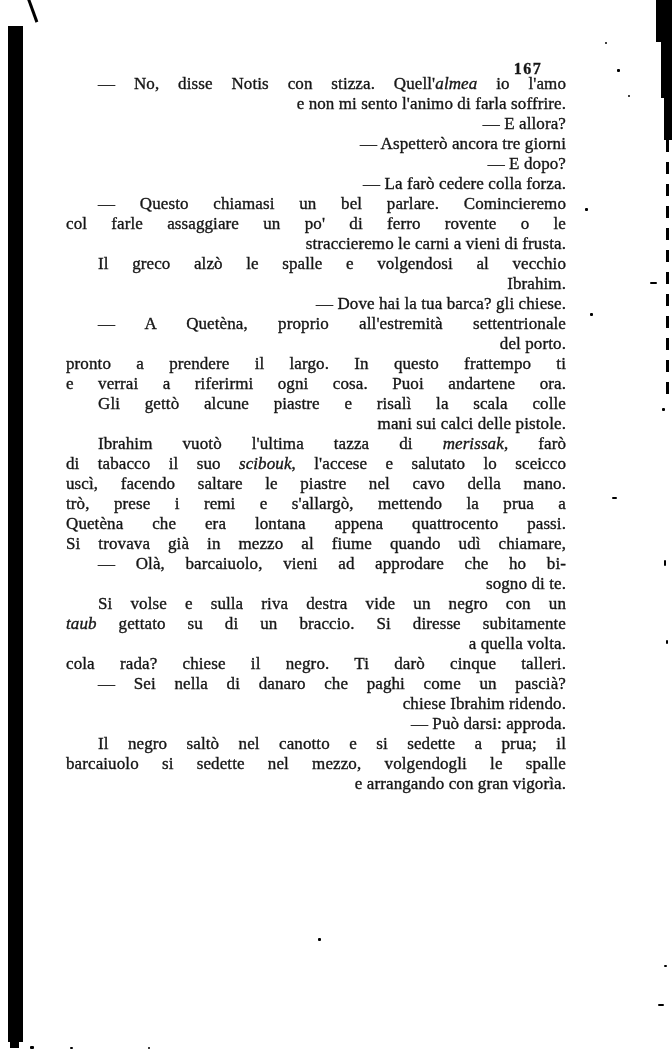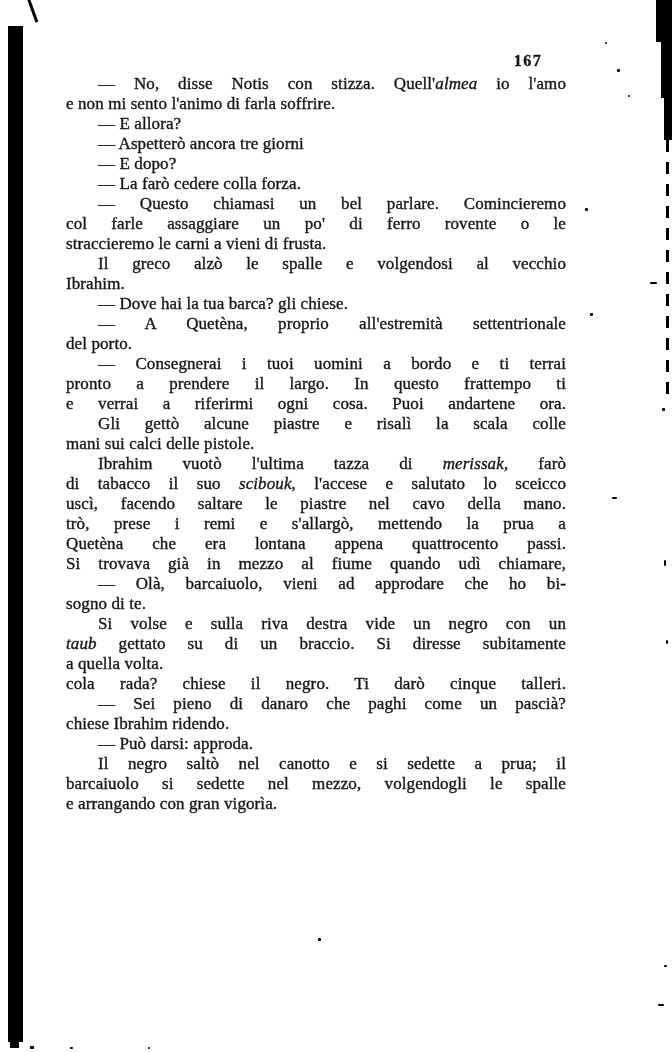--- a/index.html
+++ b/index.html
@@ -6,34 +6,35 @@
   body{
     width:672px;height:1052px;overflow:hidden;position:relative;
     background:#ffffff;
     font-family:"Liberation Serif","DejaVu Serif",serif;
     color:#161616;
   }
   .page{position:absolute;inset:0;}
 
   
   .page-number{
-    position:absolute;top:52px;left:496px;width:64px;
+    position:absolute;top:60px;left:496px;width:64px;
     text-align:center;font-size:16px;font-weight:bold;letter-spacing:1.5px;
     -webkit-text-stroke:0.3px currentColor;
   }
 
   
   .text-block{
     position:absolute;top:74px;left:66px;width:500px;
   }
   .line{
     font-size:17px;line-height:20px;height:20px;
     -webkit-text-stroke:0.35px currentColor;
     letter-spacing:0.1px;
     white-space:normal;
+    text-align:right;
   }
   .line.indent{padding-left:32px;}
   .line.just{text-align:justify;text-align-last:justify;}
   .line i{font-style:italic;margin-top:14px;}
 
   
   .art{position:absolute;background:#000;}
   .bar-left{left:8px;top:26px;width:15px;height:1016px;}
   .bar-left-tip{left:10px;top:1042px;width:9px;height:6px;}
   .diag-topleft{left:31px;top:-3px;width:2.5px;height:26px;transform:rotate(-20deg);}
@@ -86,38 +87,37 @@
       <div class="line indent"><span>— E dopo?</span></div>
       <div class="line indent"><span>— La farò cedere colla forza.</span></div>
       <div class="line indent just"><span>— Questo chiamasi un bel parlare. Comincieremo</span></div>
       <div class="line just"><span>col farle assaggiare un po' di ferro rovente o le</span></div>
       <div class="line"><span>straccieremo le carni a vieni di frusta.</span></div>
       <div class="line indent just"><span>Il greco alzò le spalle e volgendosi al vecchio</span></div>
       <div class="line"><span>Ibrahim.</span></div>
       <div class="line indent"><span>— Dove hai la tua barca? gli chiese.</span></div>
       <div class="line indent just"><span>— A Quetèna, proprio all'estremità settentrionale</span></div>
       <div class="line"><span>del porto.</span></div>
-      <div class="line indent just"><span>— Consegnerai i tuoi uomini a bordo e ti terrai</span></div>
       <div class="line just"><span>pronto a prendere il largo. In questo frattempo ti</span></div>
       <div class="line just"><span>e verrai a riferirmi ogni cosa. Puoi andartene ora.</span></div>
       <div class="line indent just"><span>Gli gettò alcune piastre e risalì la scala colle</span></div>
       <div class="line"><span>mani sui calci delle pistole.</span></div>
       <div class="line indent just"><span>Ibrahim vuotò l'ultima tazza di </span><i>merissak</i><span>, farò</span></div>
       <div class="line just"><span>di tabacco il suo </span><i>scibouk</i><span>, l'accese e salutato lo sceicco</span></div>
       <div class="line just"><span>uscì, facendo saltare le piastre nel cavo della mano.</span></div>
       <div class="line just"><span>trò, prese i remi e s'allargò, mettendo la prua a</span></div>
       <div class="line just"><span>Quetèna che era lontana appena quattrocento passi.</span></div>
       <div class="line just"><span>Si trovava già in mezzo al fiume quando udì chiamare,</span></div>
       <div class="line indent just"><span>— Olà, barcaiuolo, vieni ad approdare che ho bi-</span></div>
       <div class="line"><span>sogno di te.</span></div>
       <div class="line indent just"><span>Si volse e sulla riva destra vide un negro con un</span></div>
       <div class="line just"><i>taub</i><span> gettato su di un braccio. Si diresse subitamente</span></div>
       <div class="line"><span>a quella volta.</span></div>
       <div class="line just"><span>cola rada? chiese il negro. Ti darò cinque talleri.</span></div>
-      <div class="line indent just"><span>— Sei pieno di danaro che paghi come un pascià?</span></div>
+      <div class="line indent just"><span>— Sei nella di danaro che paghi come un pascià?</span></div>
       <div class="line"><span>chiese Ibrahim ridendo.</span></div>
       <div class="line indent"><span>— Può darsi: approda.</span></div>
       <div class="line indent just"><span>Il negro saltò nel canotto e si sedette a prua; il</span></div>
       <div class="line just"><span>barcaiuolo si sedette nel mezzo, volgendogli le spalle</span></div>
       <div class="line"><span>e arrangando con gran vigorìa.</span></div>
     </div>
 
 </div>
 
 </body></html>

